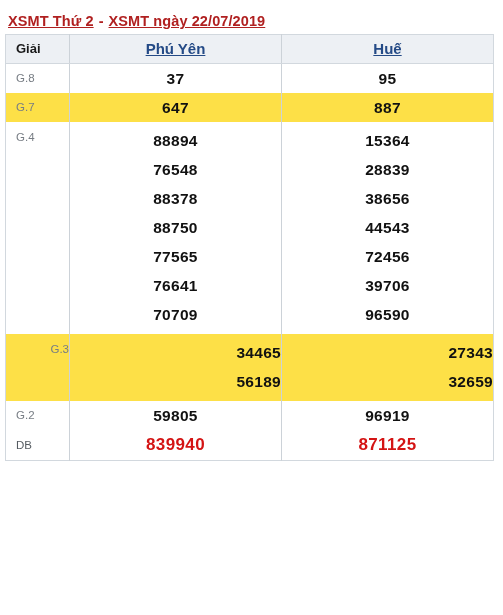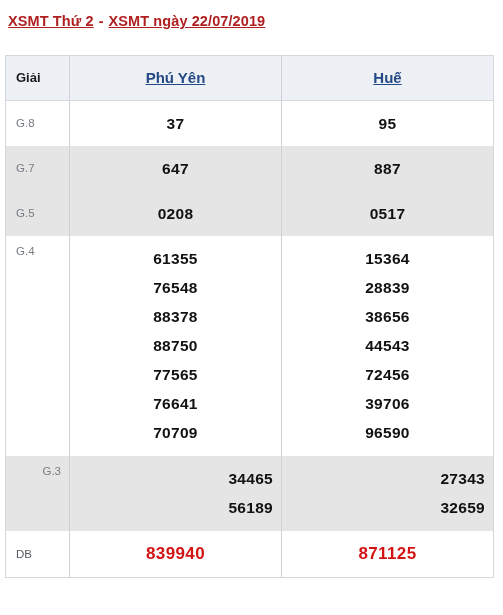--- a/index.html
+++ b/index.html
@@ -18,21 +18,21 @@
   .page {
     width: 503px;
     height: 615px;
     position: relative;
     box-sizing: border-box;
     padding: 0;
   }
 
   
   .title-bar {
-    padding: 12px 0 25px 8px;
+    padding: 12px 0 4px 8px;
     line-height: 1.1;
     white-space: nowrap;
   }
   .title-link {
     color: #b02020;
     font-size: 14.5px;
     font-weight: bold;
     text-decoration: underline;
     letter-spacing: 0.1px;
   }
@@ -52,21 +52,21 @@
     table-layout: fixed;
     border: 1px solid #d2d8de;
     background: #ffffff;
   }
   .result-table col.c-prize { width: 64px; }
   .result-table col.c-prov  { width: 212px; }
 
   .result-table th,
   .result-table td {
     border-right: 1px solid #ccd2d8;
-    padding: 8px;
+    padding: 0;
     vertical-align: middle;
   }
   .result-table th:last-child,
   .result-table td:last-child {
     border-right: none;
   }
 
   thead th {
     background: #edf0f4;
     height: 28px;
@@ -80,21 +80,21 @@
     padding-left: 10px !important;
   }
   .th-prov { text-align: center; }
   .prov-link {
     color: #244a86;
     font-size: 15px;
     font-weight: bold;
     text-decoration: underline;
   }
 
-  tbody tr.shade > td { background: #e5e5e5; }
+  tbody tr.shade > td { background: #fde047; }
   tbody tr.plain > td { background: #ffffff; }
 
   .prize-label {
     color: #777d84;
     font-size: 11.5px;
     font-weight: normal;
     text-align: left;
     padding-left: 10px !important;
     vertical-align: middle;
   }
@@ -162,33 +162,24 @@
         </tr>
         <tr class="shade">
           <td class="prize-label h1">G.7</td>
           <td class="nums h1">
             <span class="n">647</span>
           </td>
           <td class="nums h1">
             <span class="n">887</span>
           </td>
         </tr>
-        <tr class="shade">
-          <td class="prize-label h1">G.5</td>
-          <td class="nums h1">
-            <span class="n">0208</span>
-          </td>
-          <td class="nums h1">
-            <span class="n">0517</span>
-          </td>
-        </tr>
         <tr class="plain">
           <td class="prize-label h7 top-align">G.4</td>
           <td class="nums h7">
-            <span class="n">61355</span>
+            <span class="n">88894</span>
             <span class="n">76548</span>
             <span class="n">88378</span>
             <span class="n">88750</span>
             <span class="n">77565</span>
             <span class="n">76641</span>
             <span class="n">70709</span>
           </td>
           <td class="nums h7">
             <span class="n">15364</span>
             <span class="n">28839</span>
@@ -203,20 +194,29 @@
           <td class="prize-label h2 top-align">G.3</td>
           <td class="nums h2">
             <span class="n">34465</span>
             <span class="n">56189</span>
           </td>
           <td class="nums h2">
             <span class="n">27343</span>
             <span class="n">32659</span>
           </td>
         </tr>
+        <tr class="plain">
+          <td class="prize-label h1">G.2</td>
+          <td class="nums h1">
+            <span class="n">59805</span>
+          </td>
+          <td class="nums h1">
+            <span class="n">96919</span>
+          </td>
+        </tr>
         <tr class="plain r-db">
           <td class="prize-label h1">DB</td>
           <td class="nums h1">
             <span class="n">839940</span>
           </td>
           <td class="nums h1">
             <span class="n">871125</span>
           </td>
         </tr>
       </tbody>

